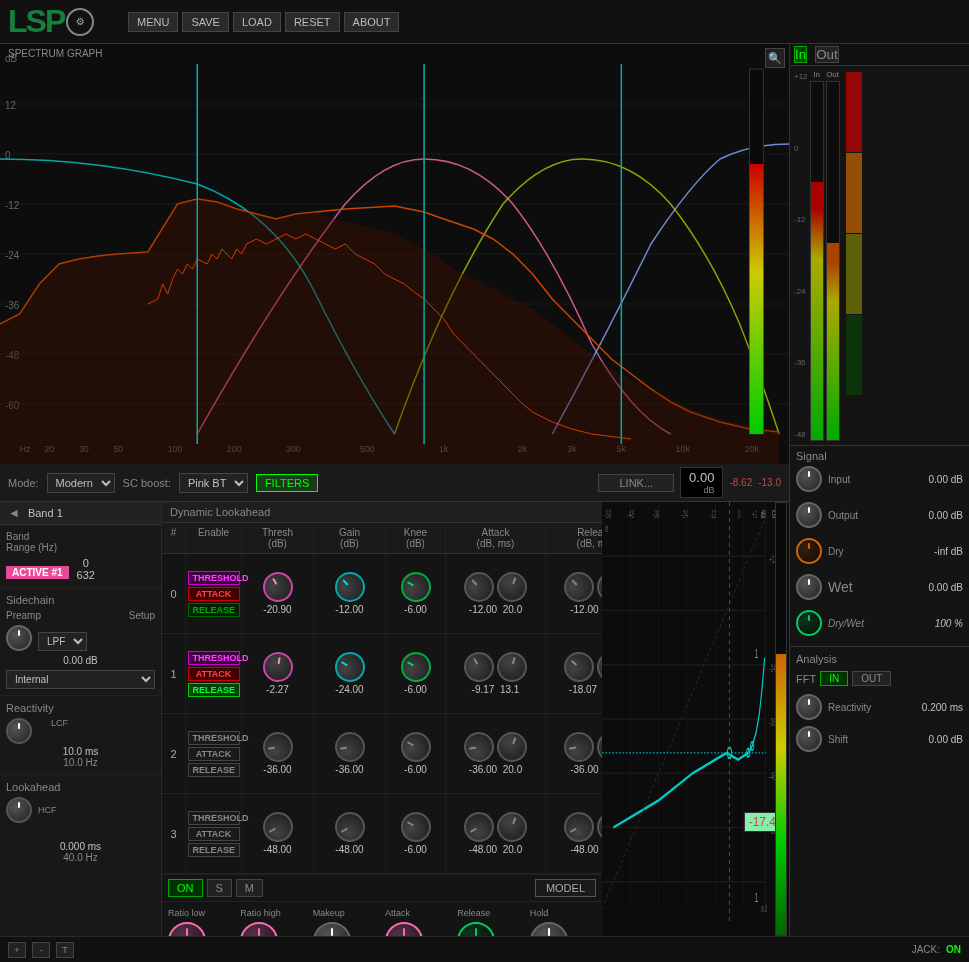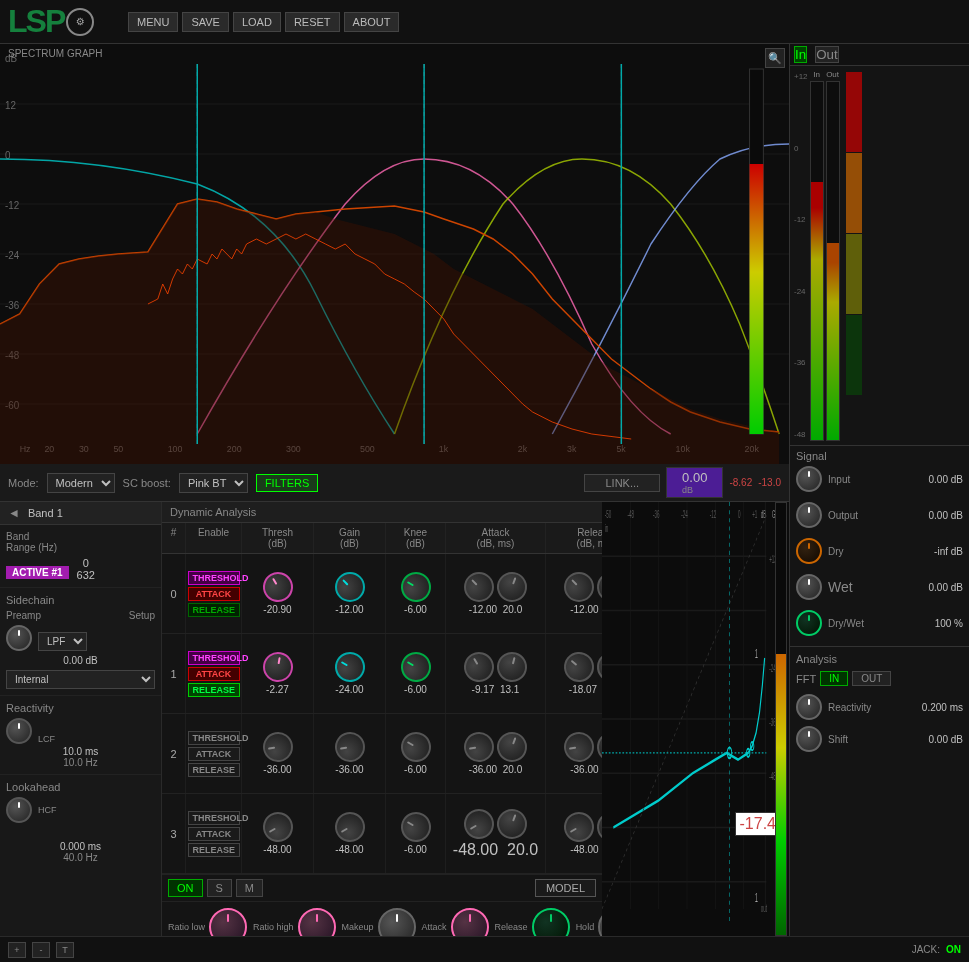--- a/index.html
+++ b/index.html
@@ -125,39 +125,39 @@
     .link-btn {
       margin-left: auto;
       background: #222;
       border: 1px solid #444;
       color: #888;
       padding: 2px 20px;
       font-size: 11px;
       cursor: pointer;
     }
     .db-display {
-      background: #4c1d95;
+      background: #000000;
       border: 1px solid #333;
       color: #c0c0c0;
-      padding: 2px 15px;
+      padding: 2px 8px;
       font-size: 11px;
-      text-align: left;
+      text-align: right;
     }
     .band-header {
       display: flex;
       align-items: center;
       background: #222;
       padding: 4px 8px;
       border-bottom: 1px solid #333;
       gap: 8px;
     }
     .band-arrow { color: #888; font-size: 12px; }
     .band-title { color: #c0c0c0; font-size: 11px; }
     .active-badge {
-      background: #a21caf;
+      background: #ec4899;
       color: #fff;
       padding: 1px 6px;
       font-size: 10px;
       font-weight: bold;
       margin-top: 6px;
     }
 
     
     .knob {
       width: 32px;
@@ -271,22 +271,22 @@
       border: 1px solid;
     }
     .fft-btn-on { background: #003300; border-color: #00aa00; color: #00ff00; }
     .fft-btn-off { background: #222; border-color: #444; color: #888; }
     .on-btn { background: #003300; border: 1px solid #00aa00; color: #00ff00; padding: 2px 8px; cursor: pointer; font-size: 11px; }
     .s-btn { background: #222; border: 1px solid #444; color: #888; padding: 2px 8px; cursor: pointer; font-size: 11px; }
     .m-btn { background: #222; border: 1px solid #444; color: #888; padding: 2px 8px; cursor: pointer; font-size: 11px; }
     .model-btn { margin-left: auto; background: #1a1a1a; border: 1px solid #555; color: #aaa; padding: 2px 10px; cursor: pointer; font-size: 11px; }
     .param-col {
       display: flex;
-      flex-direction: row;
-      align-items: center;
+      flex-direction: column;
+      align-items: flex-start;
       gap: 4px;
     }
     .param-label {
       font-size: 9px;
       color: #888;
       text-align: center;
       white-space: nowrap;
     }
     .toolbar-btn {
       background: #222;
@@ -563,41 +563,41 @@
               </select>
             </div>
             <div style="font-size:10px; color:#c0c0c0; margin-bottom:4px; text-align:center;">0.00 dB</div>
             <select class="mode-select" style="font-size:10px; width:100%;">
               <option>Internal</option>
             </select>
           </div>
 
           <div style="padding:6px; border-bottom:1px solid #222;">
             <div style="font-size:11px; color:#888; margin-bottom:4px;">Reactivity</div>
-            <div style="display:flex; align-items:flex-end; gap:6px; margin-bottom:2px;">
+            <div style="display:flex; align-items:flex-start; gap:19px; margin-bottom:2px;">
               <div class="knob knob-small" style="border-color:#555;"></div>
               <span style="font-size:9px; color:#888;">LCF</span>
             </div>
             <div style="font-size:10px; color:#c0c0c0; text-align:center;">10.0 ms</div>
             <div style="font-size:10px; color:#888; text-align:center;">10.0 Hz</div>
           </div>
 
           <div style="padding:6px;">
             <div style="font-size:11px; color:#888; margin-bottom:4px;">Lookahead</div>
             <div style="display:flex; align-items:center; gap:6px; margin-bottom:18px;">
               <div class="knob knob-small" style="border-color:#555;"></div>
               <span style="font-size:9px; color:#888;">HCF</span>
             </div>
             <div style="font-size:10px; color:#c0c0c0; text-align:center;">0.000 ms</div>
             <div style="font-size:10px; color:#888; text-align:center;">40.0 Hz</div>
           </div>
         </div>
 
         <div class="dyn-proc-panel">
-          <div class="dyn-title">Dynamic Analysis</div>
+          <div class="dyn-title">Dynamic Lookahead</div>
 
           <div class="dyn-header-row">
             <div class="dyn-col-header">#</div>
             <div class="dyn-col-header">Enable</div>
             <div class="dyn-col-header">Thresh<br>(dB)</div>
             <div class="dyn-col-header">Gain<br>(dB)</div>
             <div class="dyn-col-header">Knee<br>(dB)</div>
             <div class="dyn-col-header">Attack<br>(dB, ms)</div>
             <div class="dyn-col-header">Release<br>(dB, ms)</div>
           </div>
@@ -724,21 +724,21 @@
             </div>
             <div class="dyn-cell">
               <div class="knob-dyn knob-dyn-gray" style="transform:rotate(-60deg);"></div>
               <div style="font-size:10px; color:#c0c0c0;">-6.00</div>
             </div>
             <div class="dyn-cell">
               <div class="two-knobs">
                 <div class="knob-dyn knob-dyn-gray" style="transform:rotate(-120deg);"></div>
                 <div class="knob-dyn knob-dyn-gray" style="transform:rotate(20deg);"></div>
               </div>
-              <div style="font-size:16px; color:#c0c0c0;">-48.00&nbsp;&nbsp;20.0</div>
+              <div style="font-size:10px; color:#c0c0c0;">-48.00&nbsp;&nbsp;20.0</div>
             </div>
             <div class="dyn-cell">
               <div class="two-knobs">
                 <div class="knob-dyn knob-dyn-gray" style="transform:rotate(-120deg);"></div>
                 <div class="knob-dyn knob-dyn-gray" style="transform:rotate(40deg);"></div>
               </div>
               <div style="font-size:10px; color:#c0c0c0;">-48.00&nbsp;&nbsp;100</div>
             </div>
           </div>
 
@@ -842,21 +842,21 @@
             <line x1="0" y1="185" x2="290" y2="185" stroke="#00aaaa" stroke-width="1" stroke-dasharray="3,3"></line>
 
             <circle cx="225" cy="185" r="4" fill="none" stroke="#00cccc" stroke-width="1.5"></circle>
             <circle cx="265" cy="180" r="3" fill="none" stroke="#00cccc" stroke-width="1.5"></circle>
             <circle cx="258" cy="185" r="3" fill="none" stroke="#00cccc" stroke-width="1.5"></circle>
 
             <text x="270" y="115" fill="#aaa" font-size="9">1</text>
             <text x="270" y="295" fill="#aaa" font-size="9">1</text>
           </svg>
 
-          <div style="position:absolute; right:8px; top:310px; font-size:16px; color:#cc4444; background:#ffffff; padding:2px 4px; border:1px solid #333;">-17.4</div>
+          <div style="position:absolute; right:8px; top:310px; font-size:12px; color:#cc4444; background:#86efac; padding:2px 4px; border:1px solid #333;">-17.4</div>
 
           <div style="position:absolute; right:2px; top:0; bottom:0; width:12px; background:#0a0a0a; border:1px solid #333; overflow:hidden;">
             <div style="position:absolute; bottom:0; width:100%; height:65%; background:linear-gradient(to top, #006600, #00cc00, #cccc00, #cc6600);"></div>
           </div>
         </div>
 
       </div>
     </div>
 
     <div class="right-signal-panel">
@@ -918,21 +918,21 @@
         <div style="flex:1; font-size:10px; color:#888;">Dry</div>
         <div style="font-size:10px; color:#c0c0c0; text-align:right;">-inf dB</div>
       </div>
 
       <div class="signal-row" style="padding:0 6px; margin-top:4px;">
         <div class="knob knob-small"></div>
         <div style="flex:1; font-size:14px; color:#888;">Wet</div>
         <div style="font-size:10px; color:#c0c0c0; text-align:right;">0.00 dB</div>
       </div>
 
-      <div class="signal-row" style="padding:0 6px; margin-top:4px;">
+      <div class="signal-row" style="padding:0 6px; margin-top:4px;font-style:italic;">
         <div class="knob knob-small knob-green"></div>
         <div style="flex:1; font-size:10px; color:#888;">Dry/Wet</div>
         <div style="font-size:10px; color:#c0c0c0; text-align:right;">100 %</div>
       </div>
 
       <div style="padding:6px; border-top:1px solid #333; margin-top:4px;">
         <div style="font-size:11px; color:#888; margin-bottom:6px;">Analysis</div>
 
         <div style="display:flex; align-items:center; gap:4px; margin-bottom:8px;">
           <span style="font-size:11px; color:#888;">FFT</span>

